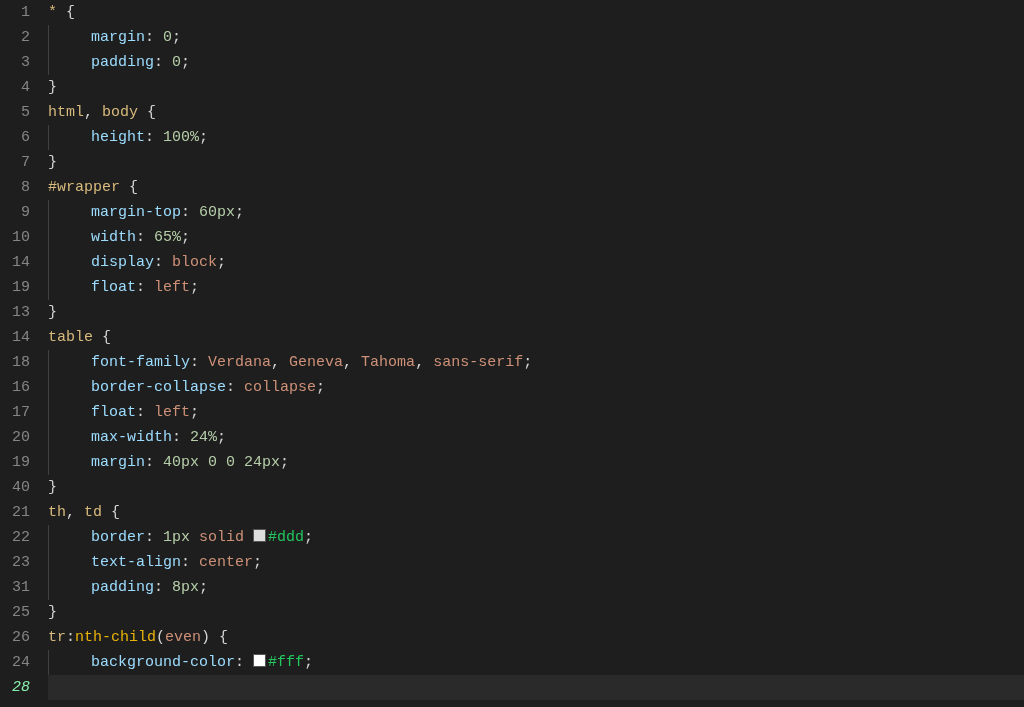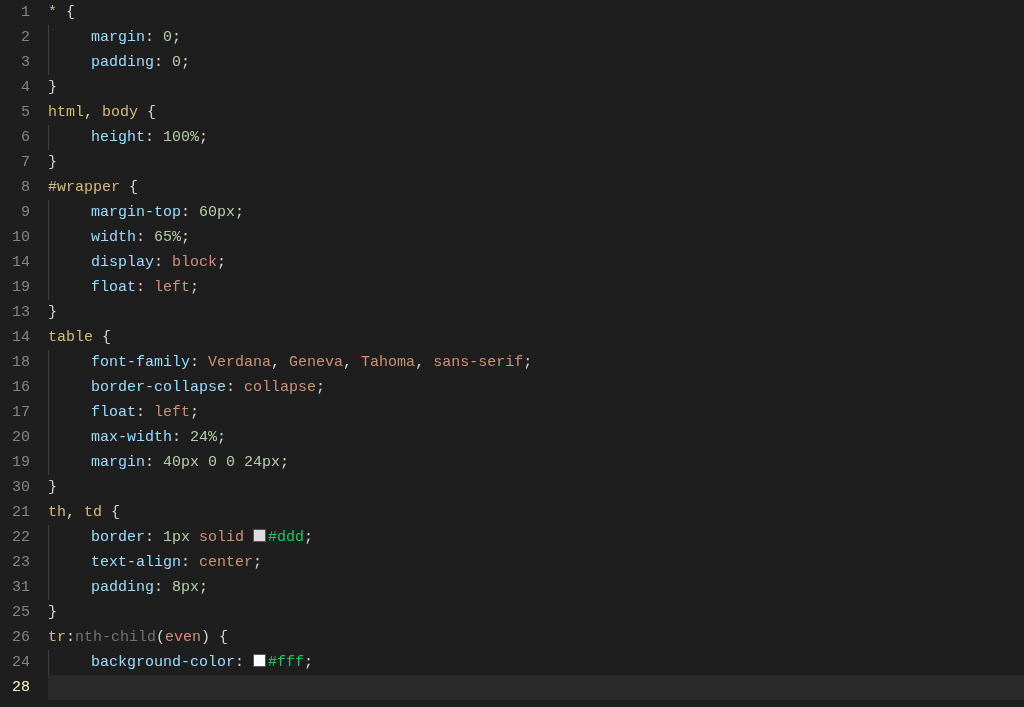--- a/index.html
+++ b/index.html
@@ -50,31 +50,31 @@
     background: #2a2a2a;
     height: 25px;
   }
   .tok-sel    { color: #d7ba7d; }
   .tok-brace  { color: #d4d4d4; }
   .tok-prop   { color: #9cdcfe; margin-left: 8px; }
   .tok-punc   { color: #d4d4d4; }
   .tok-num    { color: #b5cea8; }
   .tok-val    { color: #ce9178; }
   .tok-hex    { color: #22c55e; }
-  .tok-func   { color: #737373; }
+  .tok-func   { color: #eab308; }
   .tok-paren  { color: #d4d4d4; }
   .color-swatch {
     display: inline-block;
     width: 13px;
     height: 13px;
     border: 1px solid #555;
     vertical-align: -1px;
     margin-right: 2px;
   }
-  .ln-active { color: #fef9c3; }
+  .ln-active { color: #86efac; font-style: italic; }
 </style>
 </head>
 <body>
 
 <div class="editor">
   <div class="gutter" id="gutter">
       <div class="ln">1</div>
       <div class="ln">2</div>
       <div class="ln">3</div>
       <div class="ln">4</div>
@@ -86,21 +86,21 @@
       <div class="ln">10</div>
       <div class="ln">14</div>
       <div class="ln">19</div>
       <div class="ln">13</div>
       <div class="ln">14</div>
       <div class="ln">18</div>
       <div class="ln">16</div>
       <div class="ln">17</div>
       <div class="ln">20</div>
       <div class="ln">19</div>
-      <div class="ln">30</div>
+      <div class="ln">40</div>
       <div class="ln">21</div>
       <div class="ln">22</div>
       <div class="ln">23</div>
       <div class="ln">31</div>
       <div class="ln">25</div>
       <div class="ln">26</div>
       <div class="ln">24</div>
       <div class="ln ln-active">28</div>
     </div>
   <div class="code" id="code"><div class="line"><span class="tok-sel">* </span><span class="tok-brace">{</span></div><div class="line"><span class="indent-guide"></span><span class="tok-prop">margin</span><span class="tok-punc">: </span><span class="tok-num">0</span><span class="tok-punc">;</span></div><div class="line"><span class="indent-guide"></span><span class="tok-prop">padding</span><span class="tok-punc">: </span><span class="tok-num">0</span><span class="tok-punc">;</span></div><div class="line"><span class="tok-brace">}</span></div><div class="line"><span class="tok-sel">html</span><span class="tok-punc">, </span><span class="tok-sel">body </span><span class="tok-brace">{</span></div><div class="line"><span class="indent-guide"></span><span class="tok-prop">height</span><span class="tok-punc">: </span><span class="tok-num">100%</span><span class="tok-punc">;</span></div><div class="line"><span class="tok-brace">}</span></div><div class="line"><span class="tok-sel">#wrapper </span><span class="tok-brace">{</span></div><div class="line"><span class="indent-guide"></span><span class="tok-prop">margin-top</span><span class="tok-punc">: </span><span class="tok-num">60px</span><span class="tok-punc">;</span></div><div class="line"><span class="indent-guide"></span><span class="tok-prop">width</span><span class="tok-punc">: </span><span class="tok-num">65%</span><span class="tok-punc">;</span></div><div class="line"><span class="indent-guide"></span><span class="tok-prop">display</span><span class="tok-punc">: </span><span class="tok-val">block</span><span class="tok-punc">;</span></div><div class="line"><span class="indent-guide"></span><span class="tok-prop">float</span><span class="tok-punc">: </span><span class="tok-val">left</span><span class="tok-punc">;</span></div><div class="line"><span class="tok-brace">}</span></div><div class="line"><span class="tok-sel">table </span><span class="tok-brace">{</span></div><div class="line"><span class="indent-guide"></span><span class="tok-prop">font-family</span><span class="tok-punc">: </span><span class="tok-val">Verdana</span><span class="tok-punc">, </span><span class="tok-val">Geneva</span><span class="tok-punc">, </span><span class="tok-val">Tahoma</span><span class="tok-punc">, </span><span class="tok-val">sans-serif</span><span class="tok-punc">;</span></div><div class="line"><span class="indent-guide"></span><span class="tok-prop">border-collapse</span><span class="tok-punc">: </span><span class="tok-val">collapse</span><span class="tok-punc">;</span></div><div class="line"><span class="indent-guide"></span><span class="tok-prop">float</span><span class="tok-punc">: </span><span class="tok-val">left</span><span class="tok-punc">;</span></div><div class="line"><span class="indent-guide"></span><span class="tok-prop">max-width</span><span class="tok-punc">: </span><span class="tok-num">24%</span><span class="tok-punc">;</span></div><div class="line"><span class="indent-guide"></span><span class="tok-prop">margin</span><span class="tok-punc">: </span><span class="tok-num">40px 0 0 24px</span><span class="tok-punc">;</span></div><div class="line"><span class="tok-brace">}</span></div><div class="line"><span class="tok-sel">th</span><span class="tok-punc">, </span><span class="tok-sel">td </span><span class="tok-brace">{</span></div><div class="line"><span class="indent-guide"></span><span class="tok-prop">border</span><span class="tok-punc">: </span><span class="tok-num">1px</span><span class="tok-punc"> </span><span class="tok-val">solid</span><span class="tok-punc"> </span><span class="color-swatch" style="background: rgb(221, 221, 221);"></span><span class="tok-hex">#ddd</span><span class="tok-punc">;</span></div><div class="line"><span class="indent-guide"></span><span class="tok-prop">text-align</span><span class="tok-punc">: </span><span class="tok-val">center</span><span class="tok-punc">;</span></div><div class="line"><span class="indent-guide"></span><span class="tok-prop">padding</span><span class="tok-punc">: </span><span class="tok-num">8px</span><span class="tok-punc">;</span></div><div class="line"><span class="tok-brace">}</span></div><div class="line"><span class="tok-sel">tr</span><span class="tok-punc">:</span><span class="tok-func">nth-child</span><span class="tok-paren">(</span><span class="tok-val">even</span><span class="tok-paren">) </span><span class="tok-brace">{</span></div><div class="line"><span class="indent-guide"></span><span class="tok-prop">background-color</span><span class="tok-punc">: </span><span class="color-swatch" style="background: rgb(255, 255, 255);"></span><span class="tok-hex">#fff</span><span class="tok-punc">;</span></div><div class="line"><div class="active-line-bg"></div><span class="tok-brace">}</span></div></div>

